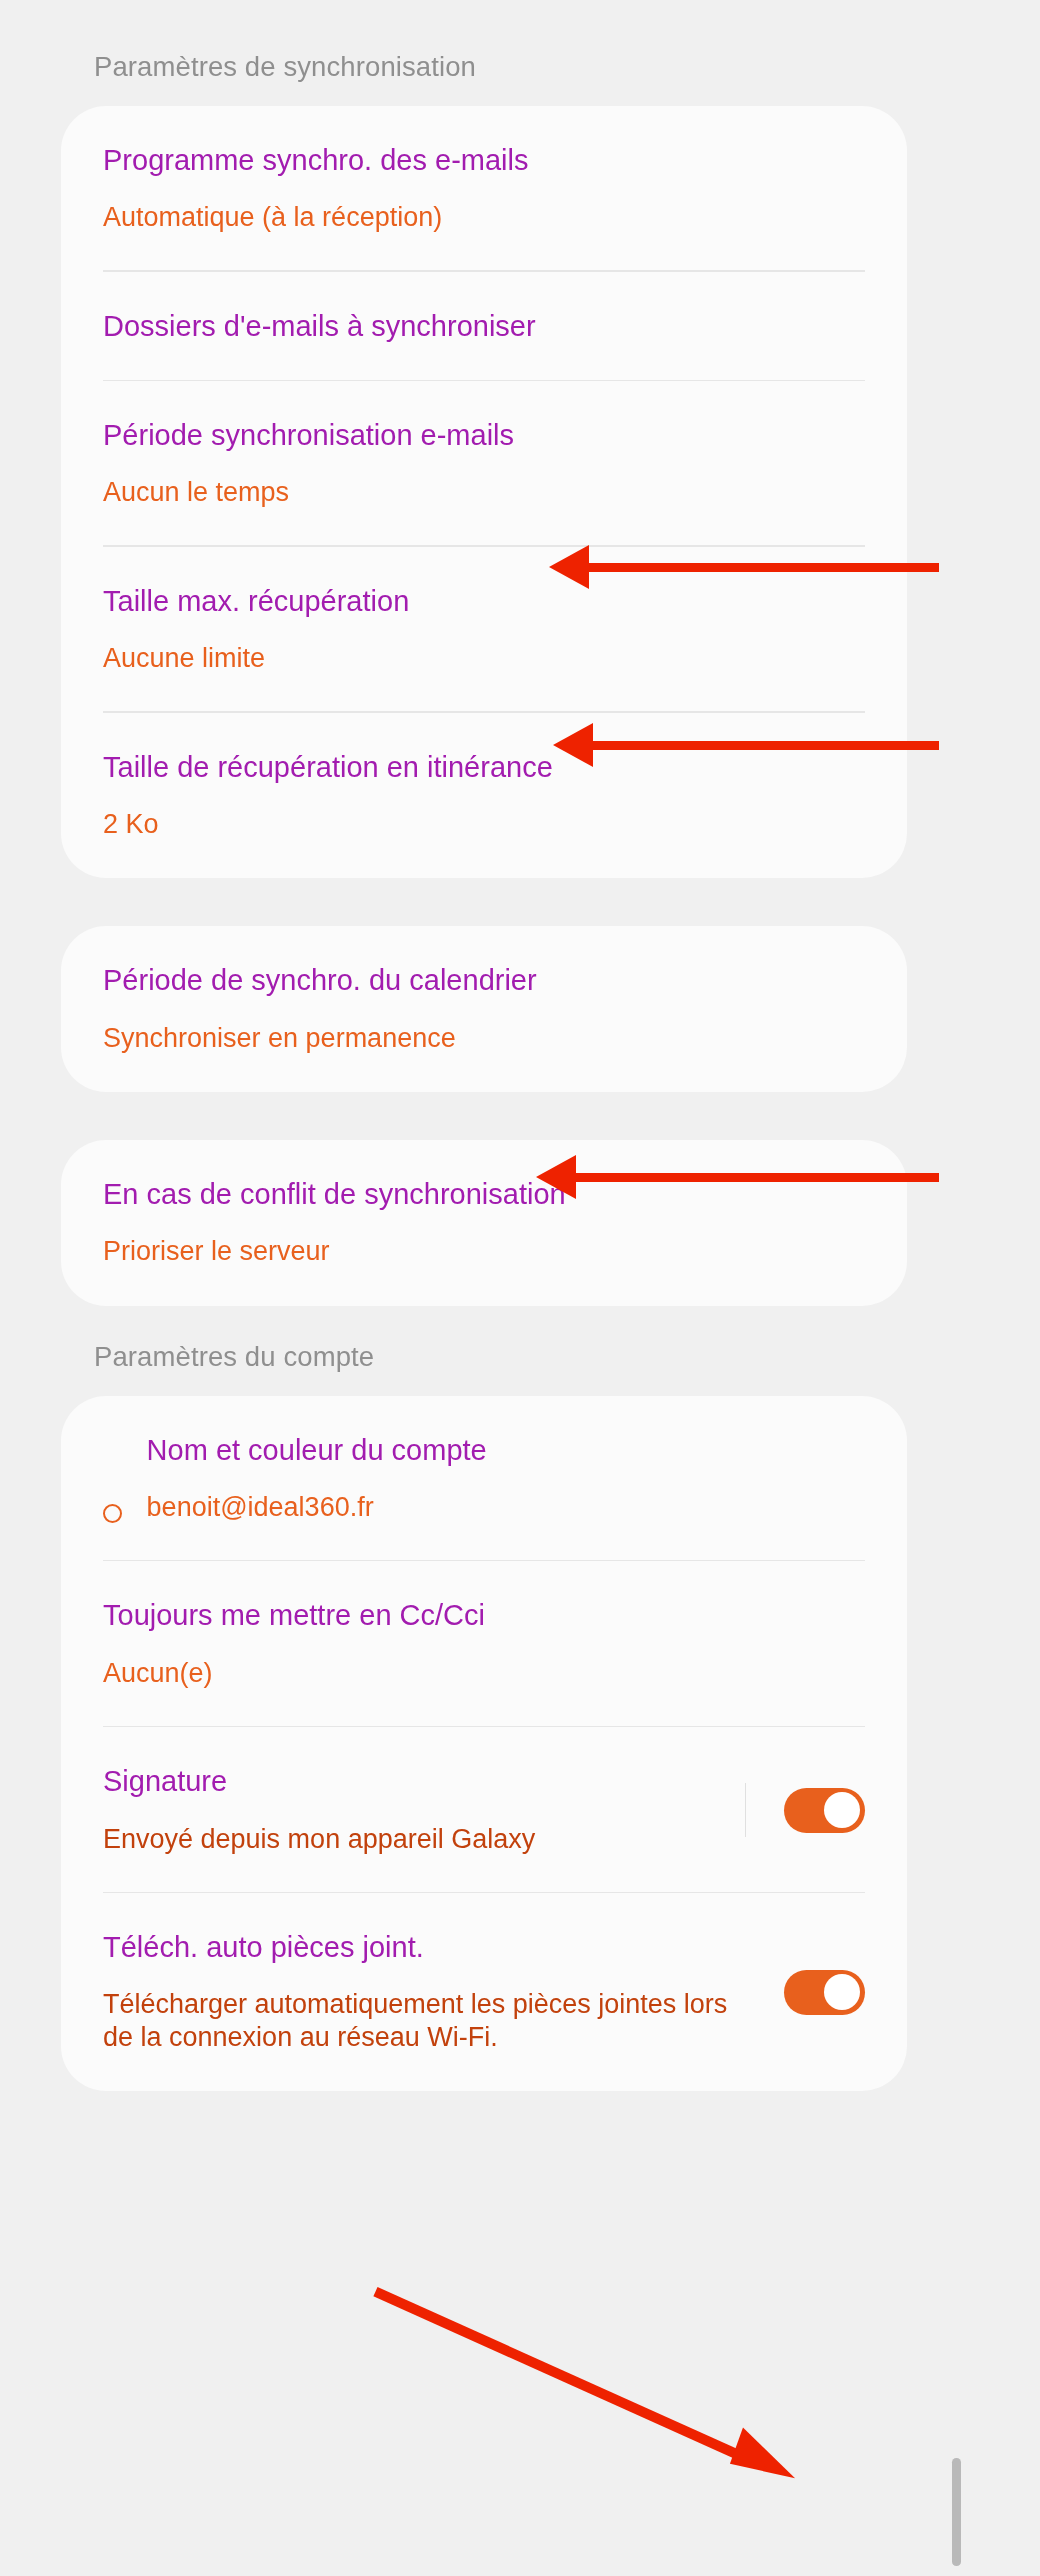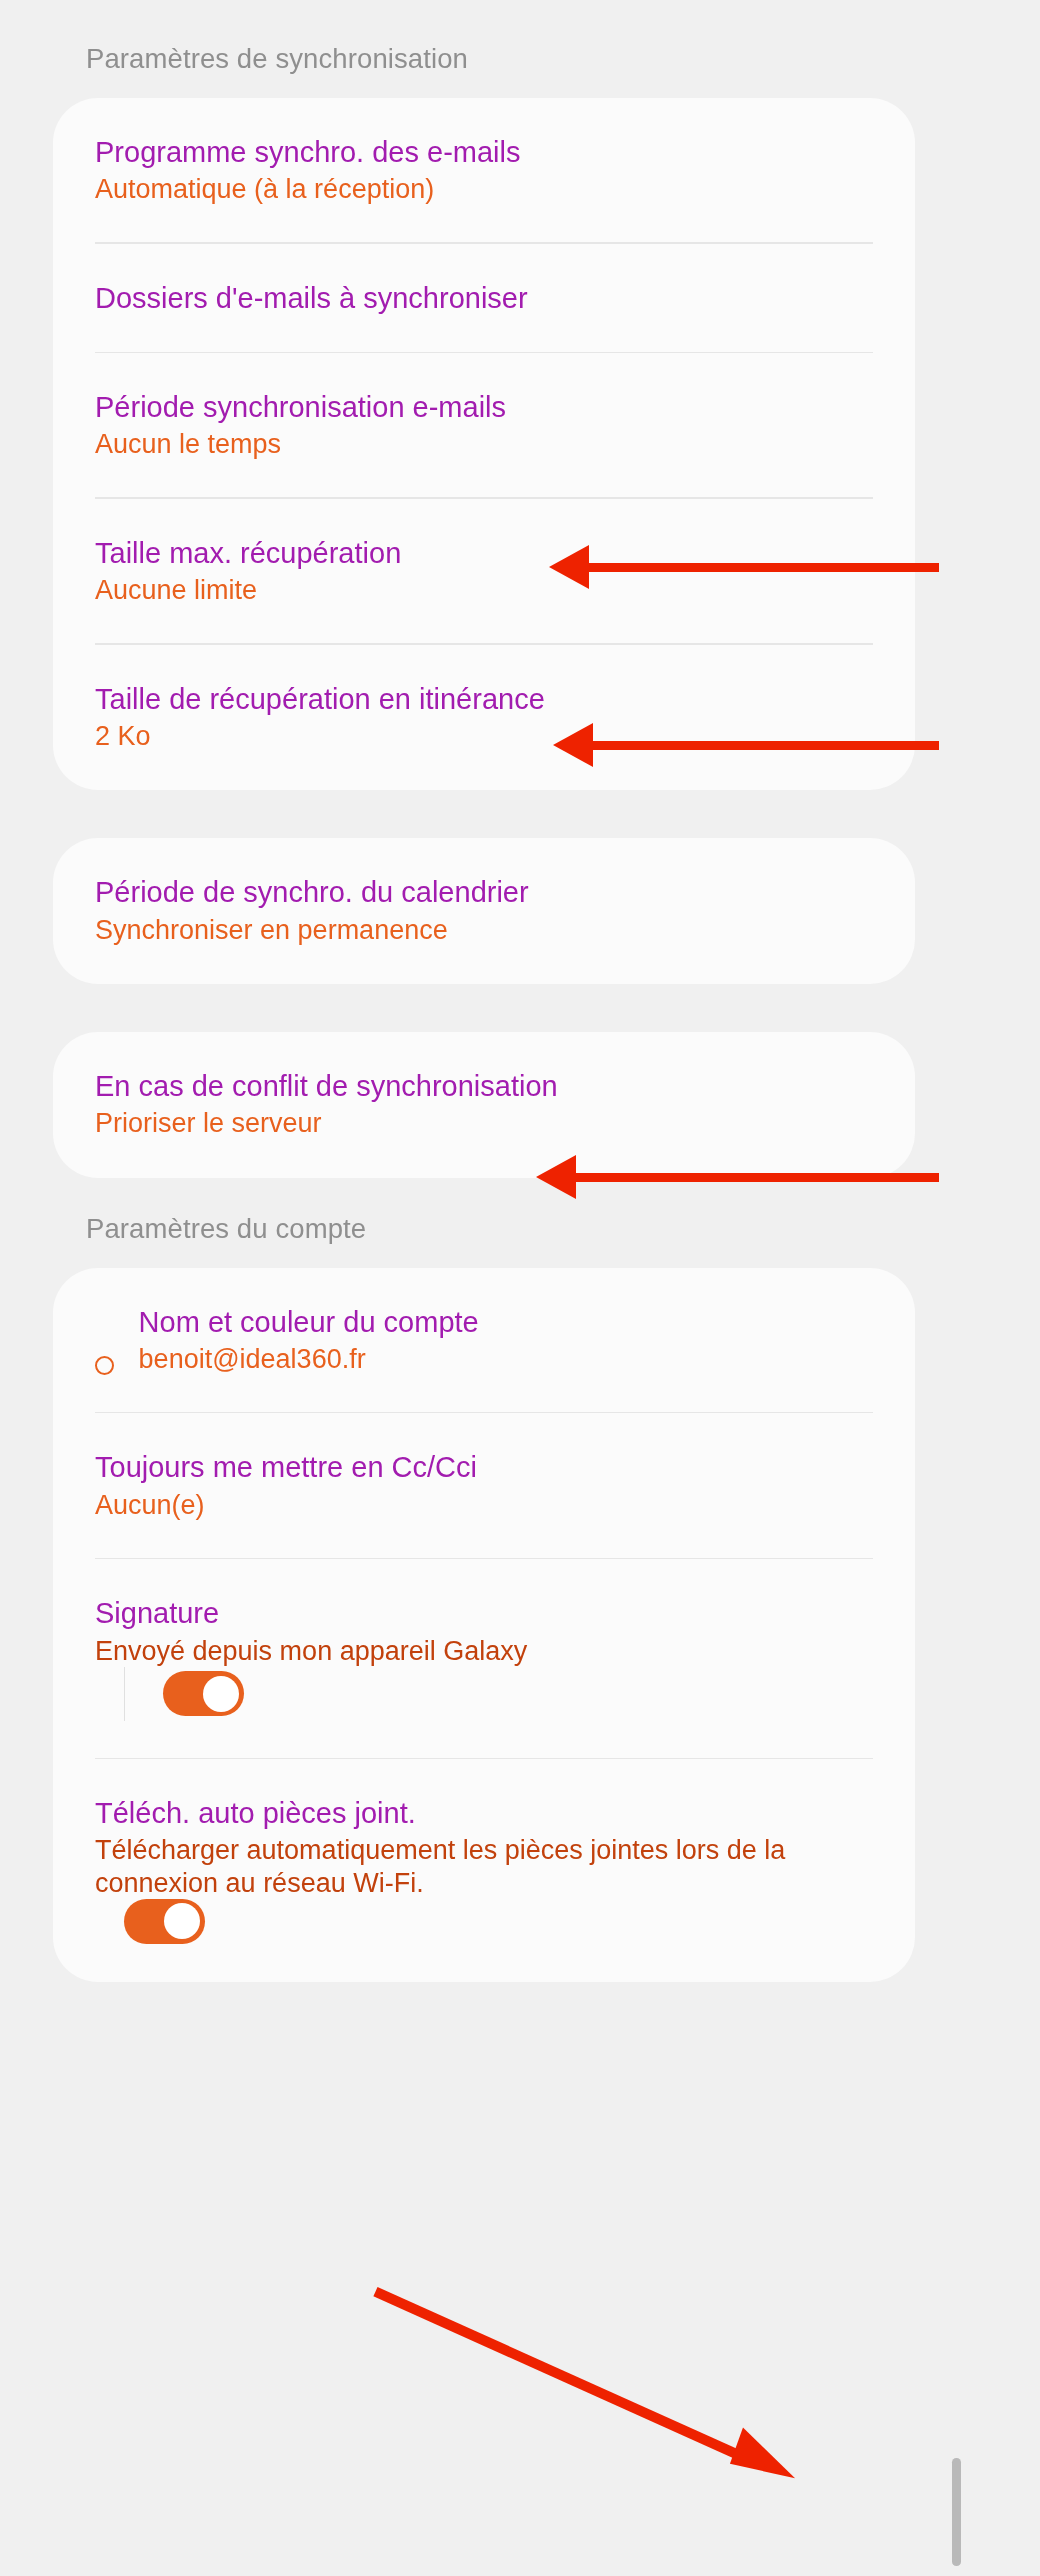--- a/index.html
+++ b/index.html
@@ -12,21 +12,21 @@
     min-height: 2576px;
     font-family: "Liberation Sans", sans-serif;
     -webkit-font-smoothing: antialiased;
     position: relative;
     overflow-x: hidden;
   }
   .screen {
     width: 968px;
     min-height: 2576px;
     background: #f0f0f0;
-    padding: 8px;
+    padding: 16px;
     box-sizing: border-box;
     position: relative;
   }
 
   .section-header {
     color: #8f8f8f;
     font-size: 27.5px;
     padding: 35px 0 23px 78px;
     letter-spacing: 0.1px;
   }
@@ -54,31 +54,30 @@
   }
   .row-title {
     font-size: 29px;
     color: #a21caf;
     line-height: 1.15;
     font-weight: 400;
   }
   .row-sub {
     font-size: 27px;
     color: #e8601d;
-    margin-top: 4px;
+    margin-top: 24px;
     line-height: 1.2;
   }
   .row-sub.grey {
     color: #c2410c;
   }
 
   .row-flex {
     display: flex;
-    align-items: flex-start;
-    flex-direction: column;
+    align-items: center;
   }
   .row-flex .row-texts {
     flex: 1 1 auto;
     min-width: 0;
   }
 
   
   .acct-row {
     display: flex;
     align-items: flex-end;

